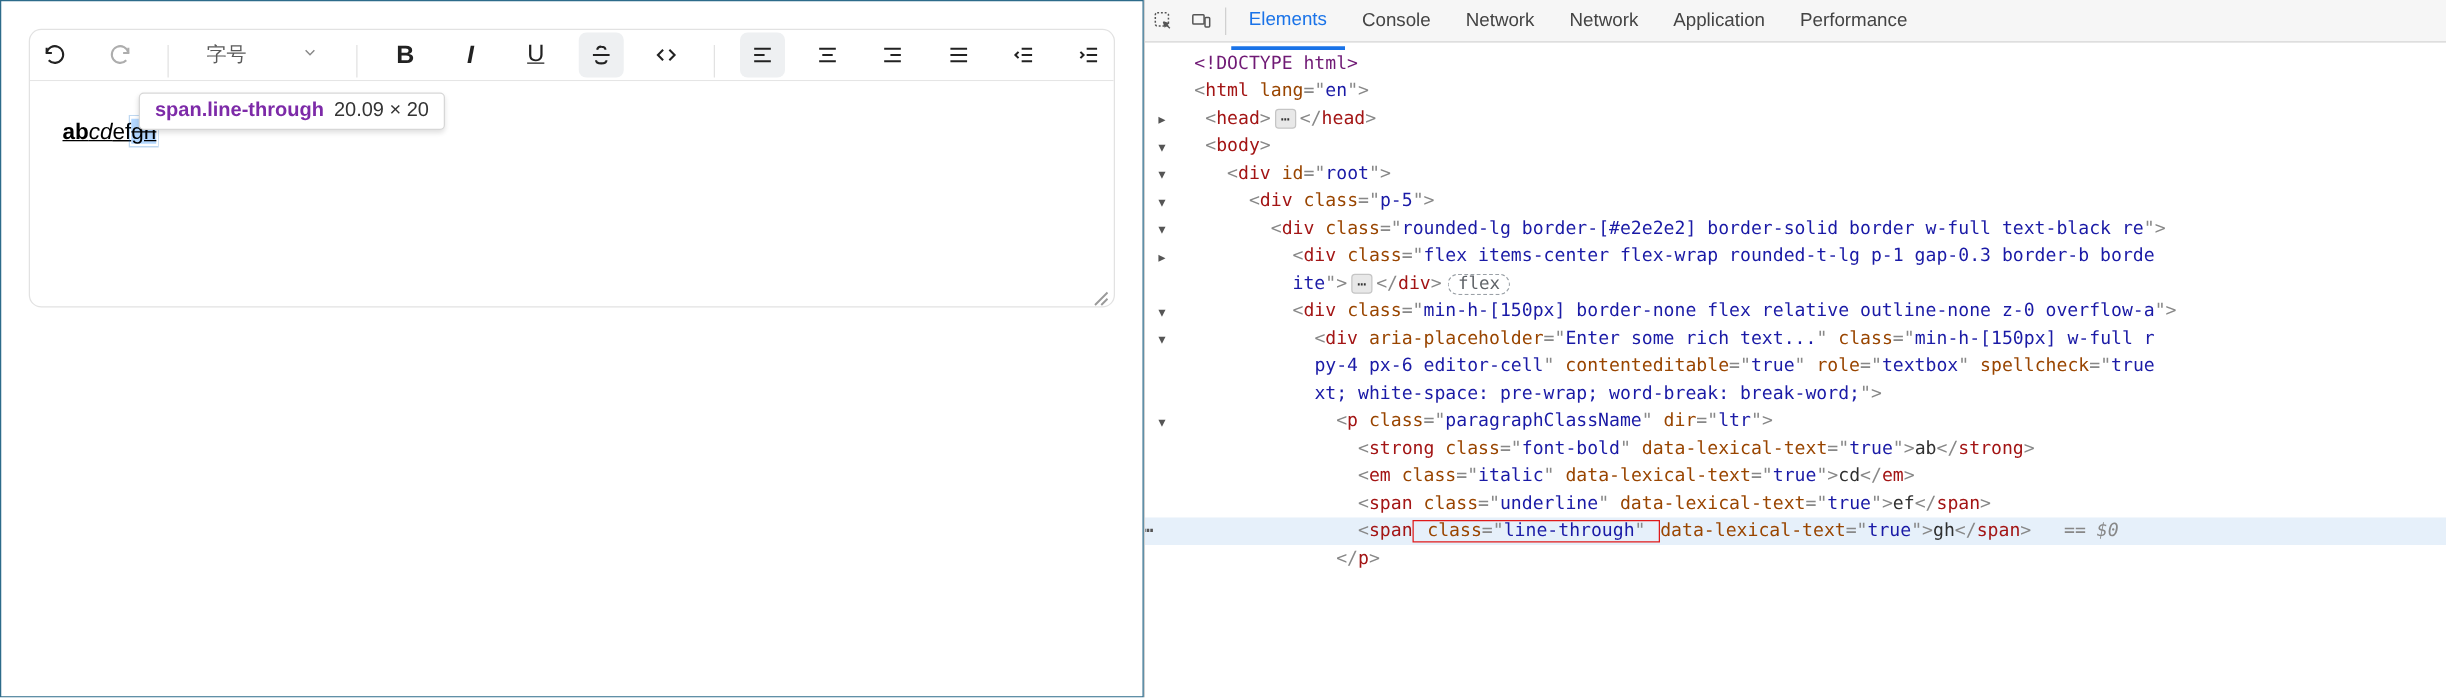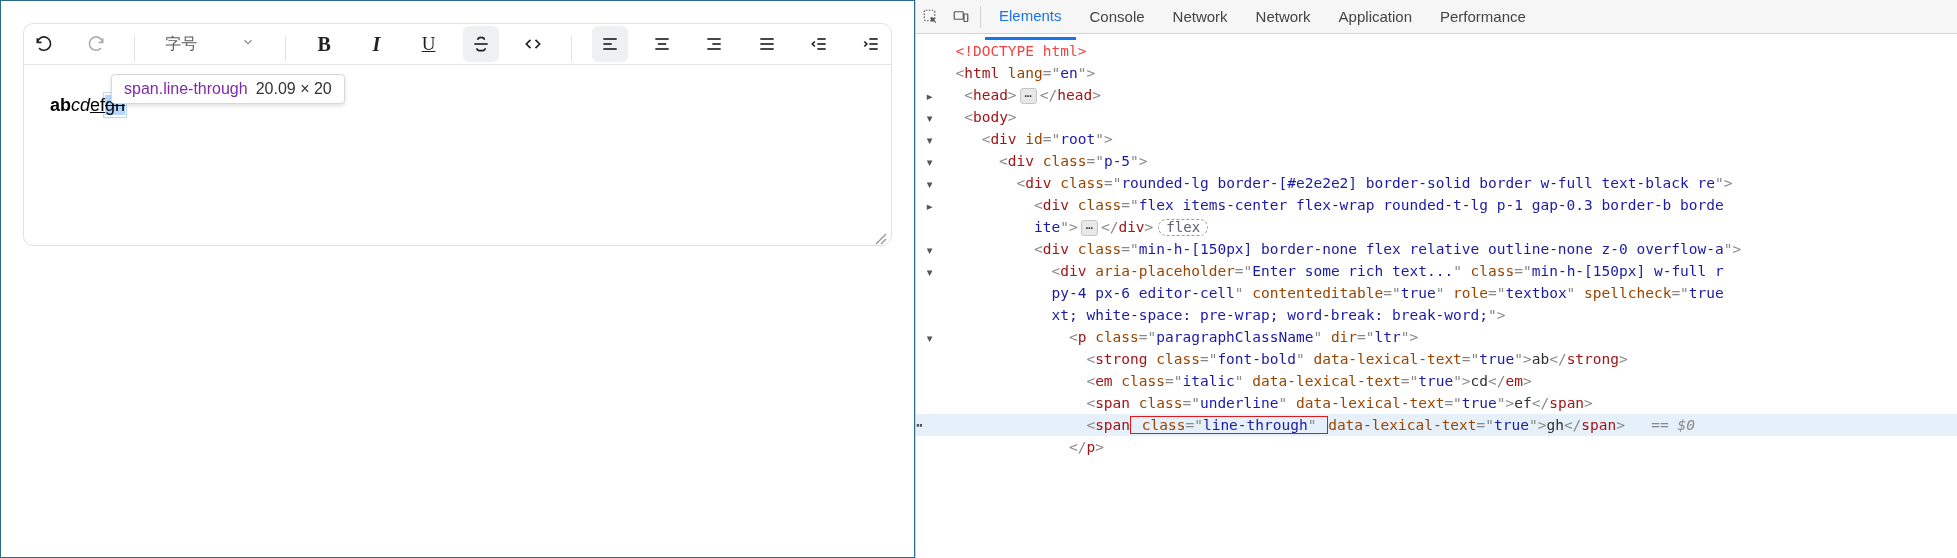--- a/index.html
+++ b/index.html
@@ -19,21 +19,20 @@
     background: #fff;
   }
   .toolbar {
     display: flex;
     align-items: flex-end;
     gap: 16px;
     padding: 2px;
     border-bottom: 1px solid #e5e5e5;
     border-top-left-radius: 10px;
     border-top-right-radius: 10px;
-    font-family: Liberation Serif, serif;
   }
   .tbtn {
     width: 40px;
     height: 36px;
     border-radius: 6px;
     display: flex;
     align-items: center;
     justify-content: center;
     cursor: pointer;
     color: #222;
@@ -54,21 +53,21 @@
     border-radius: 6px;
   }
   .fontsize-dd .chev { color: #888; }
   .edit-area {
     min-height: 180px;
     padding: 28px 26px 20px;
     font-size: 18px;
     line-height: 1.4;
     position: relative;
   }
-  .edit-content { font-family: Arial, sans-serif; }
+  .edit-content { font-family: Arial, sans-serif; text-decoration: underline; }
   .strong { font-weight: bold; }
   .ital { font-style: italic; font-weight: 500; }
   .under { text-decoration: underline; }
   .strike { text-decoration: line-through; }
   .sel {
     background: #b3d7ff;
     position: relative;
   }
   .sel::before {
     content: "";
@@ -82,21 +81,21 @@
     left: 110px;
     background: #fff;
     border: 1px solid #d7d7d7;
     border-radius: 4px;
     box-shadow: 0 2px 4px rgba(0,0,0,.12);
     padding: 5px 12px;
     font-size: 16px;
     color: #333;
     white-space: nowrap;
   }
-  .tooltip .sel-text { color: #7d2aa8; font-weight: 400; }
+  .tooltip .sel-text { color: #7d2aa8; font-weight: 700; }
   .tooltip .dims { color: #333; margin-left: 8px; text-align: center; }
   .resize-handle {
     position: absolute;
     right: 4px;
     bottom: 4px;
     width: 14px;
     height: 14px;
   }
   .resize-handle svg { width: 100%; height: 100%; }
 
@@ -147,21 +146,21 @@
   }
   .dt-gutter {
     width: 22px;
     text-align: right;
     color: #888;
     padding-right: 4px;
     flex: 0 0 22px;
     position: relative;
   }
   .dt-text { white-space: pre; overflow: hidden; }
-  .tok-comment { color: #ef4444; }
+  .tok-comment { color: #701a75; }
   .tok-punc { color: #888; }
   .tok-tag { color: #a31515; }
   .tok-attr { color: #994500; }
   .tok-val { color: #1a1aa6; }
   .tok-txt { color: #303030; }
   .tok-pseudo { color: #888; font-style: italic; }
   .disclosure {
     display: inline-block;
     width: 11px;
     color: #555;

